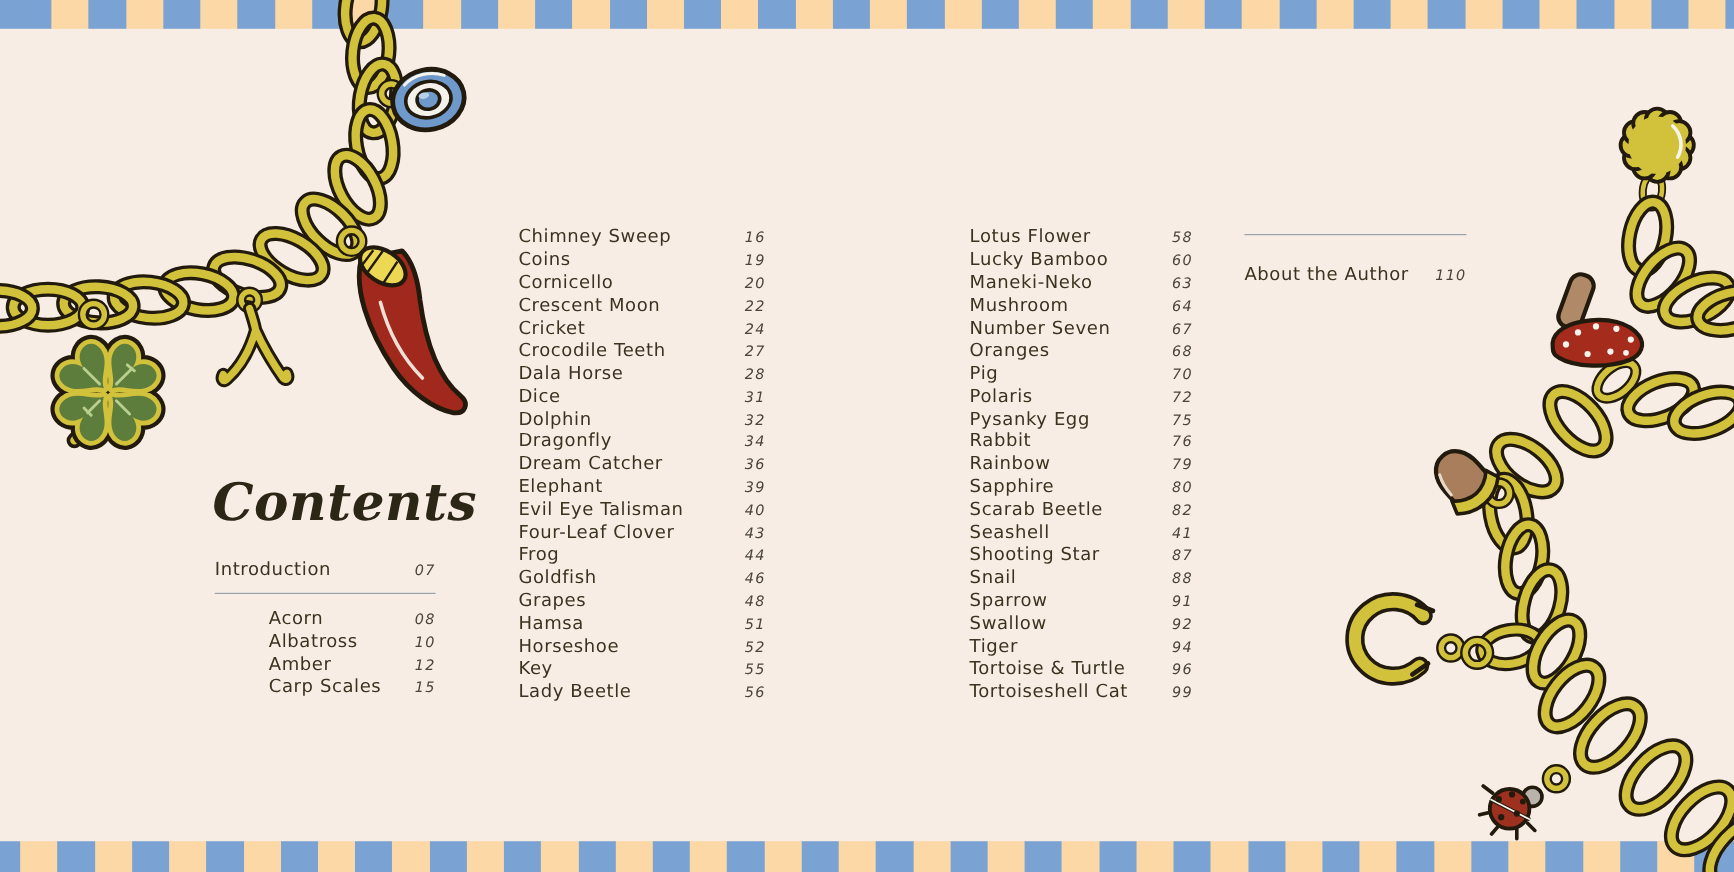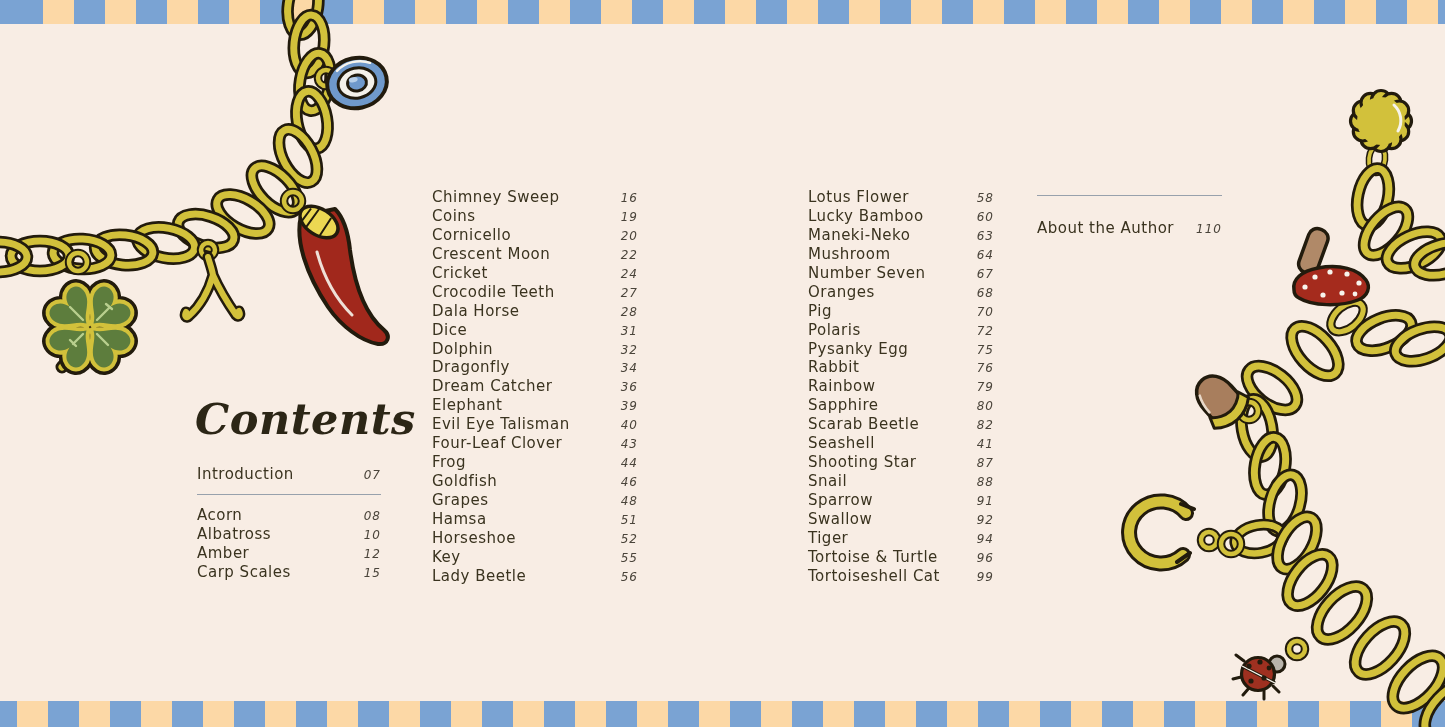--- a/index.html
+++ b/index.html
@@ -6,33 +6,33 @@
   body{width:1445px;height:727px;overflow:hidden;background:var(--bg,#f8ede4);
        font-family:"DejaVu Sans",sans-serif;}
   .page{position:relative;width:1445px;height:727px;background:var(--bg);}
   .stripes{position:absolute;left:0;width:1445px;z-index:1;
            background:repeating-linear-gradient(90deg,var(--stripeBlue) 0 31px,var(--stripePeach) 31px 62px);}
   .stripes.top{top:0;height:24px;background-position-x:12px;}
   .stripes.bottom{bottom:0;height:26px;background-position-x:-14px;}
   svg.deco{position:absolute;inset:0;z-index:2;pointer-events:none;}
   main{position:absolute;inset:0;z-index:3;}
   .col{position:absolute;text-align:right;}
-  .col1{left:197px;top:398px;width:184px;}
+  .col1{left:179px;top:398px;width:184px;}
   .col2{left:432px;top:188px;width:206px;}
   .col3{left:808px;top:188px;width:186px;}
   .col4{left:1037px;top:188px;width:185px;}
   h1{margin:0 0 0 -2px;font-family:"DejaVu Serif",serif;font-style:italic;font-weight:bold;
      font-size:43px;line-height:1;color:var(--title);letter-spacing:0.5px;}
   .toc-row{display:flex;justify-content:space-between;align-items:baseline;height:18.95px;
            font-size:15px;line-height:18.95px;color:var(--text);letter-spacing:0.5px;white-space:nowrap;}
   .toc-page{font-style:italic;color:var(--num);letter-spacing:1px;font-size:12px;}
   .intro-row{margin-top:24px;}
   .about-row{margin-top:23px;}
   hr.divider{border:none;border-top:1px solid var(--rule);margin:10px 0 0 0;height:0;}
-  .col1 .list{margin-top:11px;}
+  .col1 .list{margin-top:11px;margin-left:45px;}
   .col4 hr.divider{margin-top:7px;}
   
   .ink{stroke:var(--ink);}
   .nf{fill:none;}
   .rnd{stroke-linecap:round;stroke-linejoin:round;}
 </style>
 </head>
 <body>
 
 <div class="page">

